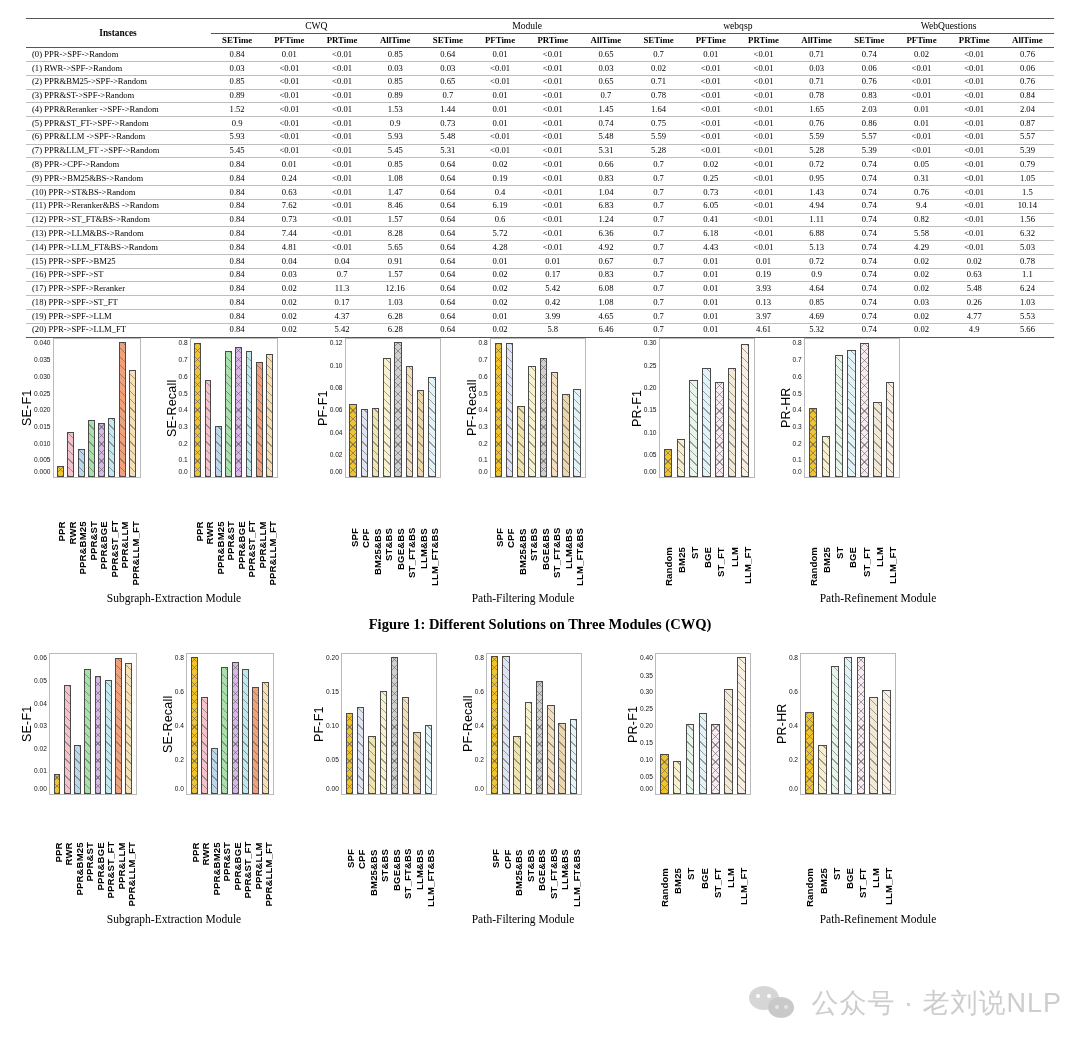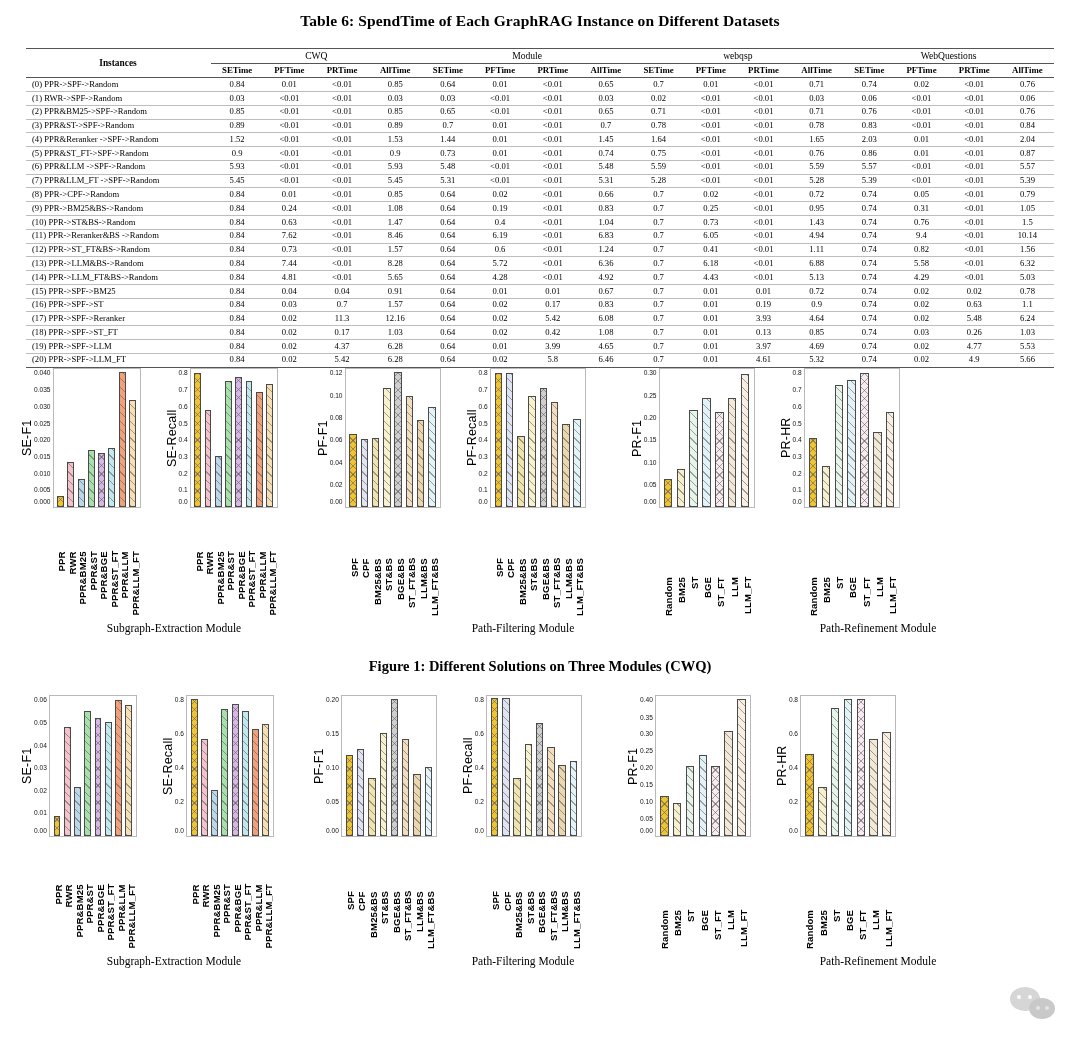--- a/index.html
+++ b/index.html
@@ -195,21 +195,20 @@
   .wm-chat i {
     position: absolute;
     width: 4px; height: 4px; border-radius: 50%;
     background: #fff;
   }
 </style>
 </head>
 <body>
 
 <div>
-  <div class="table-title">Table 6: SpendTime of Each GraphRAG Instance on Different Datasets</div>
   <div class="table-wrap">
     <table class="spend">
       <thead>
         <tr class="rule-top">
           <th class="inst insthead" rowspan="2">Instances</th>
           <th class="grp" colspan="4">CWQ</th>
           <th class="grp" colspan="4">Module</th>
           <th class="grp" colspan="4">webqsp</th>
           <th class="grp" colspan="4">WebQuestions</th>
         </tr>
@@ -870,21 +869,21 @@
             <div class="xl" style="width: 8.50286px;">LLM_FT</div>
           </div>
         </div>
       </div>
     </div>
   <div style="display:flex;">
     <div class="modcaption" style="width:348px;">Subgraph-Extraction Module</div>
     <div class="modcaption" style="width:350px;">Path-Filtering Module</div>
     <div class="modcaption" style="width:360px;">Path-Refinement Module</div>
   </div>
-  <div class="figcaption" style="margin-top:24px;">Figure 1: Different Solutions on Three Modules (CWQ)</div>
+  <div class="figcaption" style="margin-top:12px;">Figure 1: Different Solutions on Three Modules (CWQ)</div>
 </div>
 
 <div class="figrow" style="margin-top:20px;">
   <div class="panels" id="fig2-panels">
       <div class="panel" style="margin-left: 0px;">
         <div class="plotarea-row">
           <div class="ylabel" style="height: 142px;">SE-F1</div>
           <div class="ticks" style="height: 142px;">
             <span>0.06</span>
             <span>0.05</span>
@@ -1110,13 +1109,14 @@
 
 <div class="watermark">
   <div class="wm-chat">
     <div class="b1"></div>
       <div class="b2"></div>
     <i style="left:7px;top:8px;"></i>
       <i style="left:18px;top:8px;"></i>
     <i style="left:26px;top:19px;background:#e4e4e4;"></i>
       <i style="left:35px;top:19px;background:#e4e4e4;"></i>
   </div>
+  <div class="wm-text">公众号 · 老刘说NLP</div>
 </div>
 
 </body></html>

